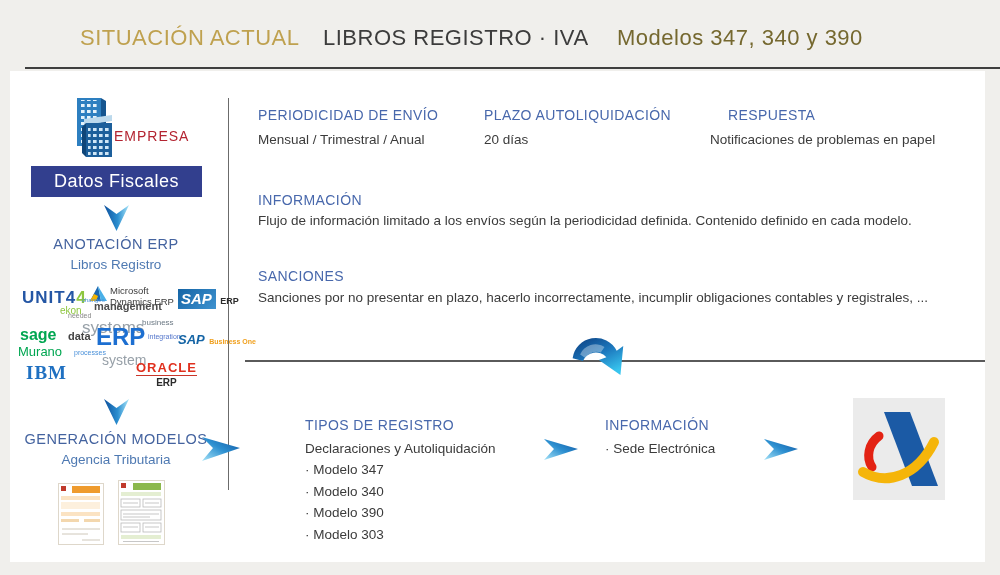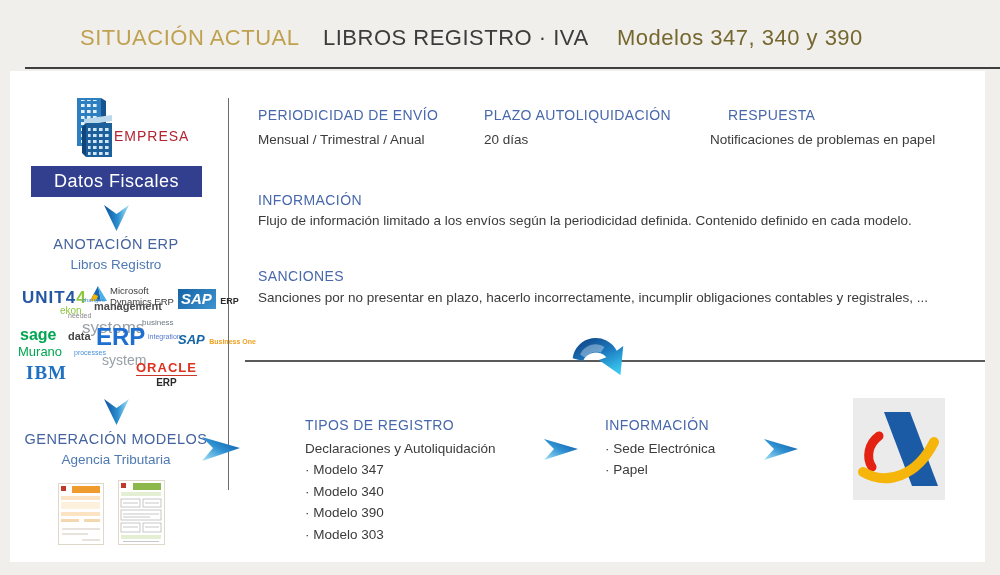--- a/index.html
+++ b/index.html
@@ -257,21 +257,20 @@
         <stop offset=".5" stop-color="#2c8fd0"></stop>
         <stop offset="1" stop-color="#0d4f9c"></stop>
   </linearGradient>
     </defs>
   <polygon points="0,2 34,12 0,23 10,12" fill="url(#gr2)"></polygon>
 </svg>
 
 <div class="abs sec-h" style="left:605px; top:417px;">INFORMACIÓN</div>
 <div class="abs list" style="left:605px; top:438px;">
   <div>· Sede Electrónica</div>
-  <div>· Papel</div>
 </div>
 
 <svg class="abs" style="left:764px; top:437px;" width="36" height="25" viewBox="0 0 36 25">
   <defs>
       <linearGradient id="gr3" x1="0" y1="1" x2="1" y2="0">
     <stop offset="0" stop-color="#a8e4f8"></stop>
         <stop offset=".5" stop-color="#2c8fd0"></stop>
         <stop offset="1" stop-color="#0d4f9c"></stop>
   </linearGradient>
     </defs>

